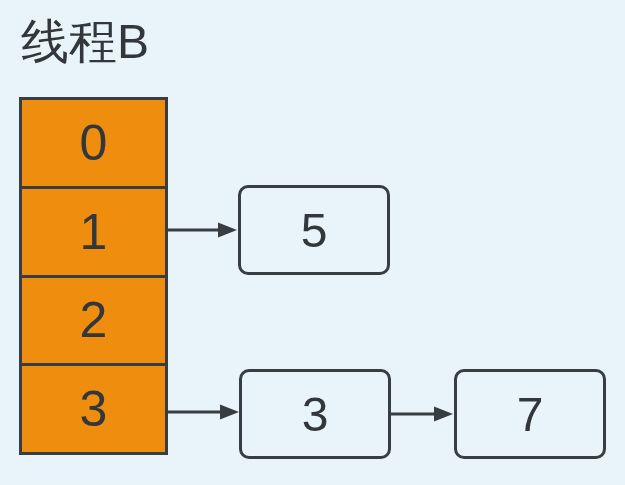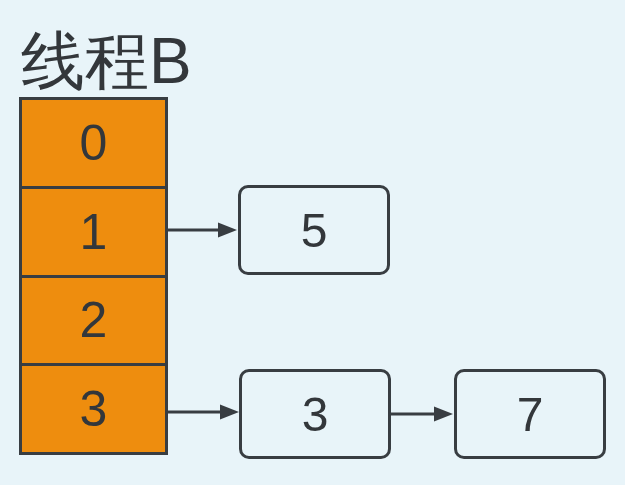--- a/index.html
+++ b/index.html
@@ -17,22 +17,22 @@
   .canvas {
     position: relative;
     width: 625px;
     height: 485px;
     background: var(--bg);
     overflow: hidden;
   }
   .title {
     position: absolute;
     left: 21px;
-    top: 26px;
-    font-size: 64px;
+    top: 16px;
+    font-size: 48px;
     line-height: 1.1;
     color: var(--ink);
     letter-spacing: 0;
     white-space: nowrap;
   }
   .array-column {
     position: absolute;
     left: 19px;
     top: 97px;
     width: 149px;

